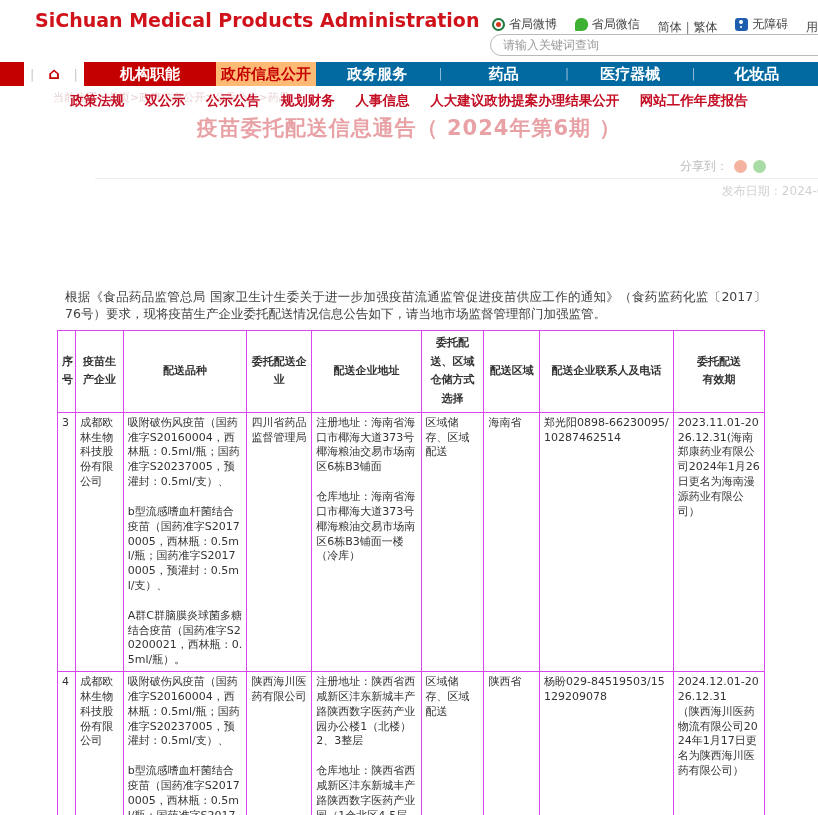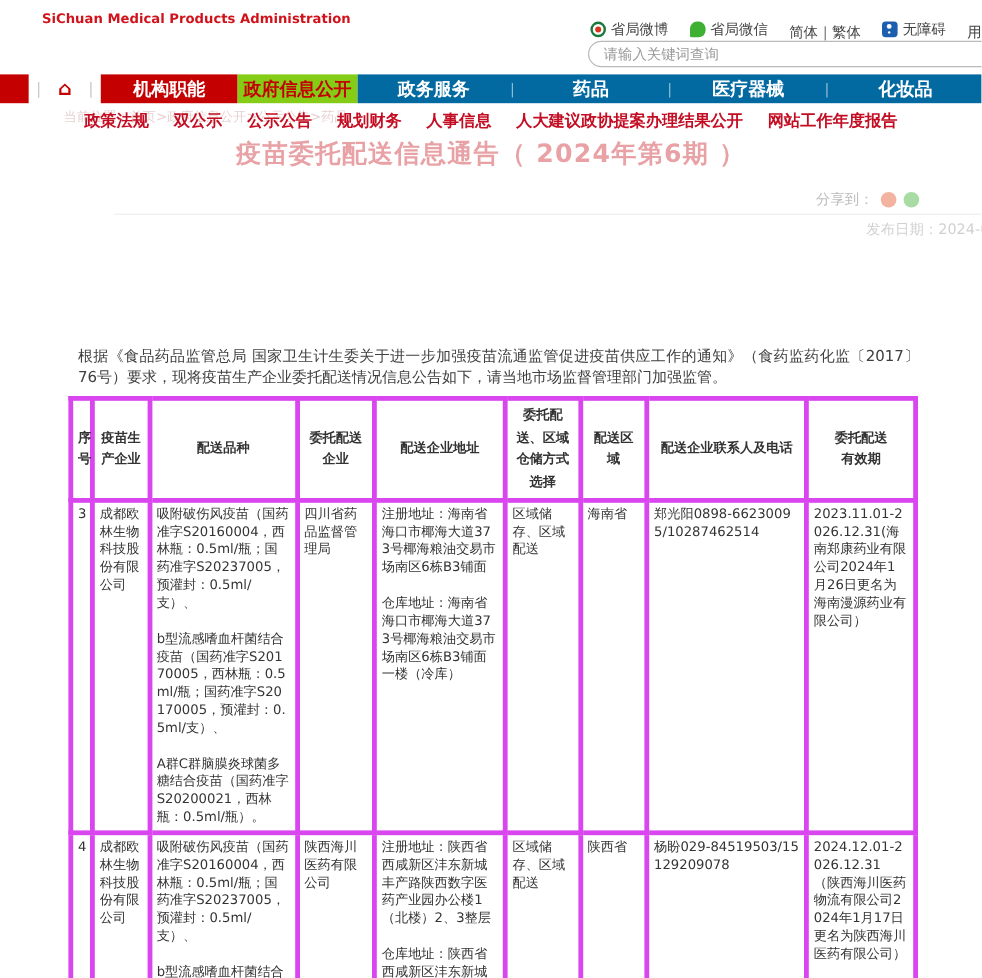--- a/index.html
+++ b/index.html
@@ -6,63 +6,63 @@
   html,body { width:818px; height:815px; }
   body {
     position:relative; overflow:hidden; background:#fff;
     font-family:"DejaVu Sans","Liberation Sans",sans-serif;
     color:#333;
   }
   
   .header { position:relative; height:62px; }
   .brand { position:absolute; left:35px; top:8px; }
   .brand-cn { font-size:29px; font-weight:bold; color:#d0121b; letter-spacing:1px; line-height:1.1; }
-  .brand-en { font-size:11px; font-weight:bold; color:#d0121b; margin-top:1px; }
+  .brand-en { font-size:19px; font-weight:bold; color:#d0121b; margin-top:1px; }
   .topbar { position:absolute; left:492px; top:16px; white-space:nowrap; font-size:12px; color:#444; }
   .topbar .tlink { display:inline-flex; align-items:center; margin-right:14px; cursor:pointer;justify-content:flex-end; }
   .ico { display:inline-block; width:13px; height:13px; border-radius:50%; margin-right:4px; vertical-align:middle; }
   .ico-weibo { background:#fff; border:2px solid #1a7a3c; position:relative; }
   .ico-weibo::after{ content:""; position:absolute; left:2px; top:2px; width:5px; height:5px; border-radius:50%; background:#d4371c; }
   .ico-wechat { background:#3eb135; border-radius:45% 45% 45% 10%; }
   .ico-access { background:#1d5fae; border-radius:3px; position:relative; }
   .ico-access::after{ content:""; position:absolute; left:4px; top:2px; width:4px; height:4px; border-radius:50%; background:#fff; box-shadow:0 5px 0 -1px #fff; }
   .searchbox { position:absolute; left:490px; top:34px; width:345px; height:22px;
     border:1px solid #b9b9b9; border-radius:12px; background:#fff; display:flex; align-items:center; padding:0 12px; }
   .searchbox input { border:none; outline:none; width:100%; font-size:12px; color:#333; background:transparent;
     font-family:"DejaVu Sans","Liberation Sans",sans-serif; }
   .searchbox input::placeholder { color:#9a9a9a; }
   
   .nav { display:flex; height:24px; font-size:15px; font-weight:bold; align-items:stretch; }
   .nav-edge { width:24px; background:#c40000; }
   .nav-home { width:60px; background:#fff; display:flex; align-items:center; justify-content:space-between; padding:0 6px; }
   .nav-home .nsep { color:#c9c9c9; font-weight:normal; font-size:13px; }
   .home-ico { color:#c40000; font-size:16px; line-height:1; cursor:pointer; }
   .nav-item { display:flex; align-items:center; justify-content:center; cursor:pointer; text-decoration:none; }
-  .nav-red { width:114px; background:#c40000; color:#fff; }
-  .nav-active { width:100px; background:#84cc16; color:#c40000; }
+  .nav-red { width:132px; background:#c40000; color:#fff; }
+  .nav-active { width:100px; background:#fdba74; color:#c40000; }
   .nav-rest { flex:1; background:#0369a1; color:#fff; display:flex; align-items:center; }
   .nav-rest .item { flex:1; text-align:center; cursor:pointer; }
   .nav-rest .rsep { color:rgba(255,255,255,.55); font-weight:normal; font-size:12px; }
   
   .subnav-wrap { position:relative; height:28px; }
   .subnav { position:absolute; left:0; right:0; top:6px; text-align:center; font-size:13.5px; font-weight:bold; color:#c30d23; white-space:nowrap; }
   .subnav span { margin:0 8px; cursor:pointer; }
   .breadcrumb { position:absolute; left:53px; top:4px; font-size:11px; color:#aa5555; opacity:.28; }
   
   .art-title { text-align:center; font-size:21px; font-weight:bold; color:rgba(201,32,40,.42); letter-spacing:1px; }
   .share-row { position:absolute; right:52px; top:158px; font-size:12px; color:rgba(120,120,120,.5); display:flex; align-items:center;justify-content:space-between; }
   .share-ico { width:13px; height:13px; border-radius:50%; margin-left:6px; opacity:.45; cursor:pointer; }
   .share-weibo { background:#e6562d; }
   .share-wechat { background:#3eb135; }
   .divider { position:absolute; left:95px; right:-4px; top:178px; border-top:1px solid #ededed; }
   .pubdate { position:absolute; right:-14px; top:183px; font-size:12px; color:rgba(150,150,150,.45); white-space:nowrap; }
   
   .intro { margin:146px 52px 0 65px; font-size:12.5px; line-height:17px; color:#404040; text-align:justify; }
   table.grid { margin:8px 0 0 57px; width:708px; border-collapse:collapse; table-layout:fixed; font-size:11px; }
-  table.grid th, table.grid td { border:4px solid #d946ef; vertical-align:top; padding:3px 4px; line-height:1.35;
+  table.grid th, table.grid td { border:1px solid #d946ef; vertical-align:top; padding:3px 4px; line-height:1.35;
     word-break:break-all; white-space:pre-line; }
   table.grid th { text-align:center; vertical-align:middle; font-weight:bold; line-height:1.7; }
   table.grid td { text-align:left; color:#333; }
 </style>
 </head>
 <body>
 
 <div class="header">
   <div class="brand">
     <div class="brand-en">SiChuan Medical Products Administration</div>

